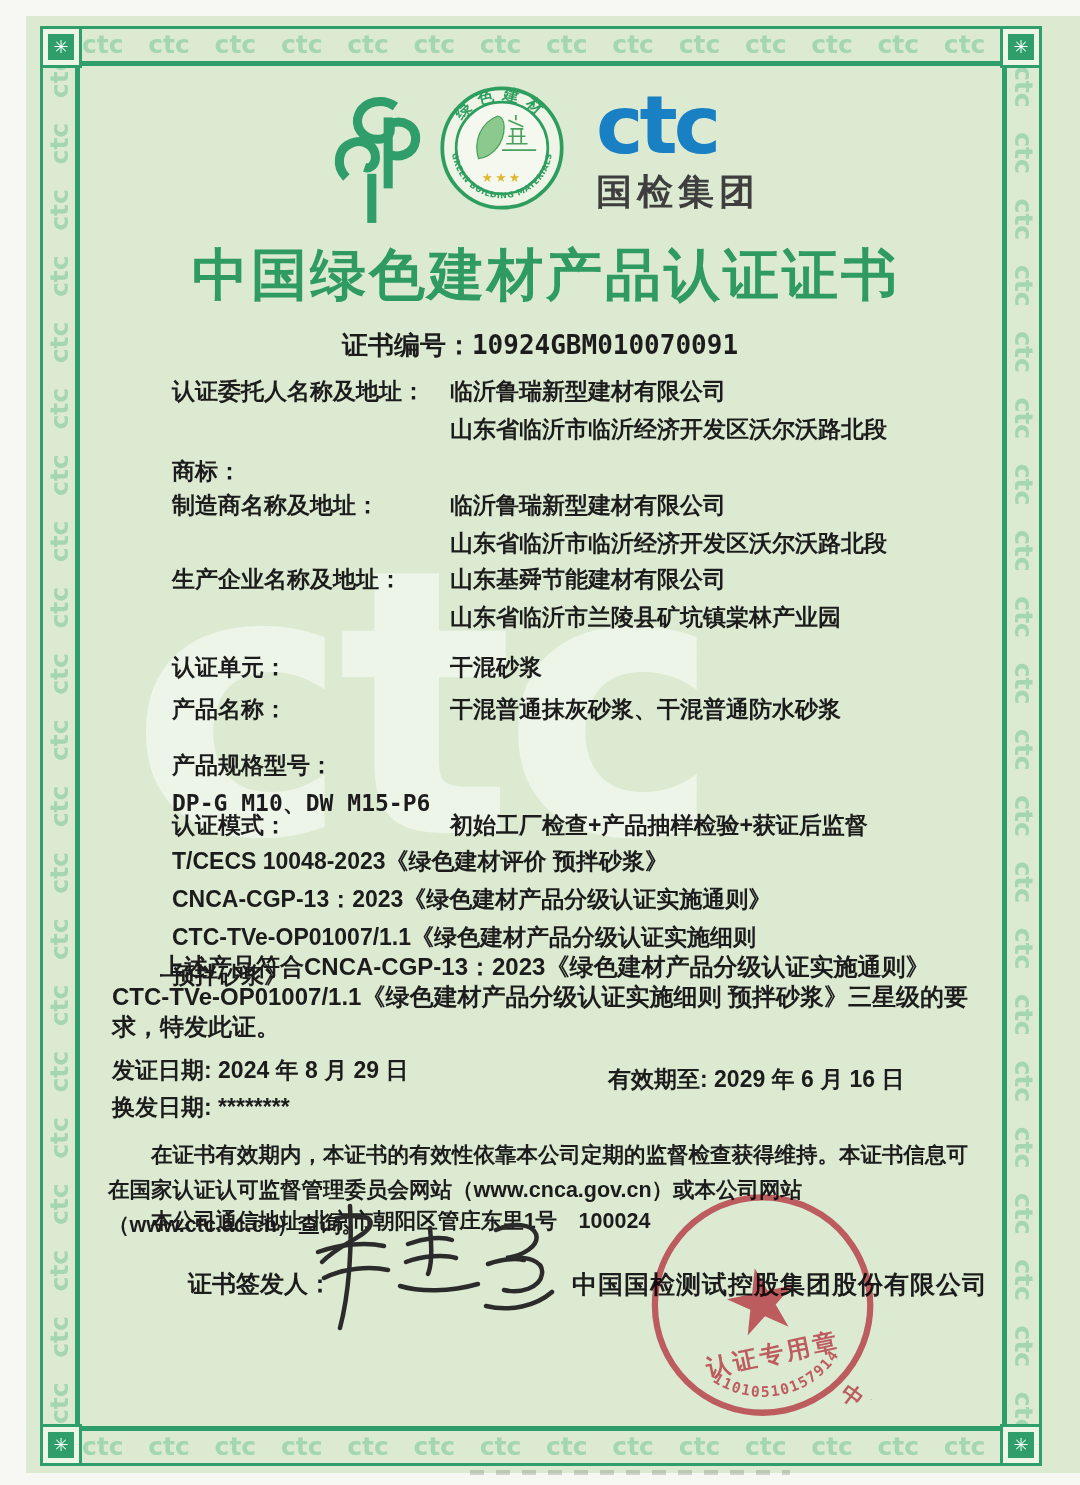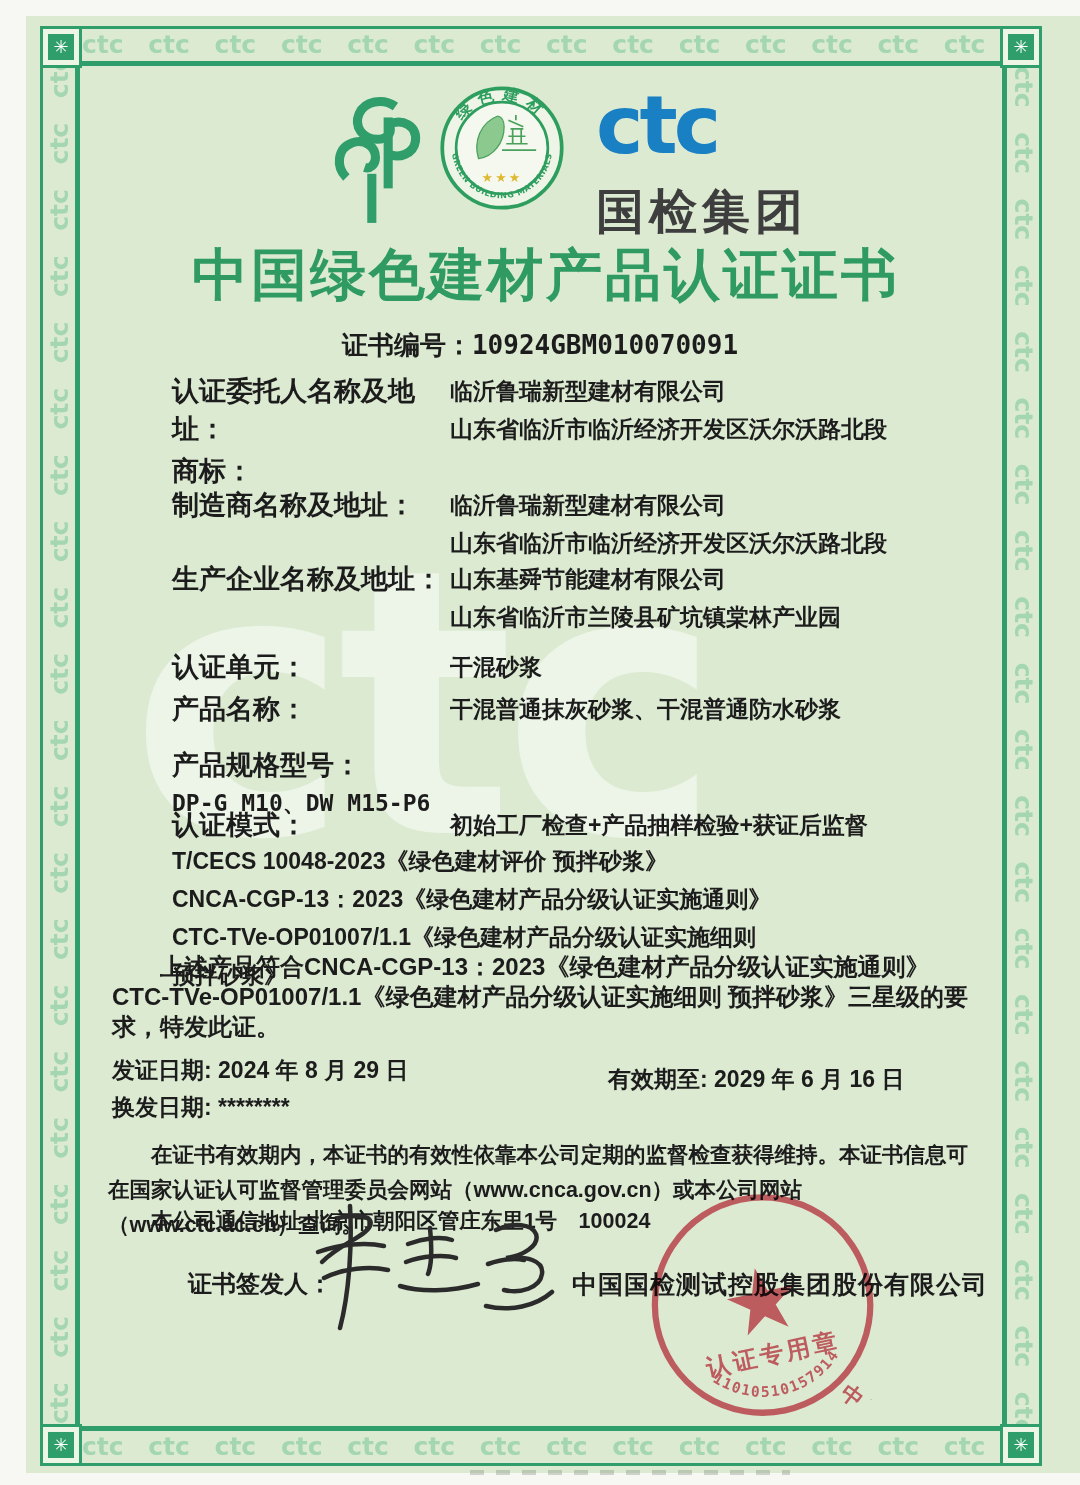--- a/index.html
+++ b/index.html
@@ -37,30 +37,30 @@
         text-align:center;display:block;font-weight:700;}
   .c-tl{left:40px;top:26px;} .c-tr{left:1000px;top:26px;}
   .c-bl{left:40px;top:1424px;} .c-br{left:1000px;top:1424px;}
 
   
   .gbp{position:absolute;left:330px;top:88px;}
   .badge{position:absolute;left:438px;top:84px;}
   .ctclogo{position:absolute;left:596px;top:88px;}
   .ctclogo .big{font-family:"DejaVu Sans",sans-serif;font-weight:700;font-size:80px;line-height:0.95;
         color:var(--blue);letter-spacing:-4px;}
-  .ctclogo .sub{margin-top:16px;font-weight:900;font-size:48px;color:#3e3e3e;letter-spacing:5px;}
+  .ctclogo .sub{margin-top:4px;font-weight:900;font-size:36px;color:#3e3e3e;letter-spacing:5px;}
 
   .title{position:absolute;left:0;right:0;top:238px;text-align:center;
         font-family:"Liberation Serif","DejaVu Serif",serif;font-weight:900;font-size:56px;
         color:var(--titlegrn);letter-spacing:3px;padding-left:12px;}
   .certno{position:absolute;left:0;right:0;top:328px;text-align:center;font-size:26px;font-weight:700;}
 
   
   .frow{position:absolute;left:172px;display:flex;}
-  .flabel{width:278px;font-size:27px;font-weight:700;line-height:38px;flex:none;}
+  .flabel{width:278px;font-size:23px;font-weight:700;line-height:38px;flex:none;}
   .fvals{font-size:23px;font-weight:700;line-height:38px;}
   .mono{font-family:"DejaVu Sans Mono",monospace;}
   .r0{top:372px;} .r1{top:452px;} .r2{top:486px;} .r3{top:560px;} .r4{top:648px;}
   .r5{top:690px;} .r6{top:746px;flex-direction:column;} .r7{top:806px;} .r8{top:842px;}
 
   .statement{position:absolute;left:112px;top:952px;width:862px;font-size:24px;font-weight:700;
         line-height:30px;text-indent:2em;margin:0;}
   .date-left{position:absolute;left:112px;top:1052px;font-size:23px;font-weight:700;line-height:37px;}
   .date-right{position:absolute;left:608px;top:1064px;font-size:23px;font-weight:700;}
   .notice{position:absolute;left:108px;top:1138px;width:872px;font-size:21.5px;font-weight:700;

